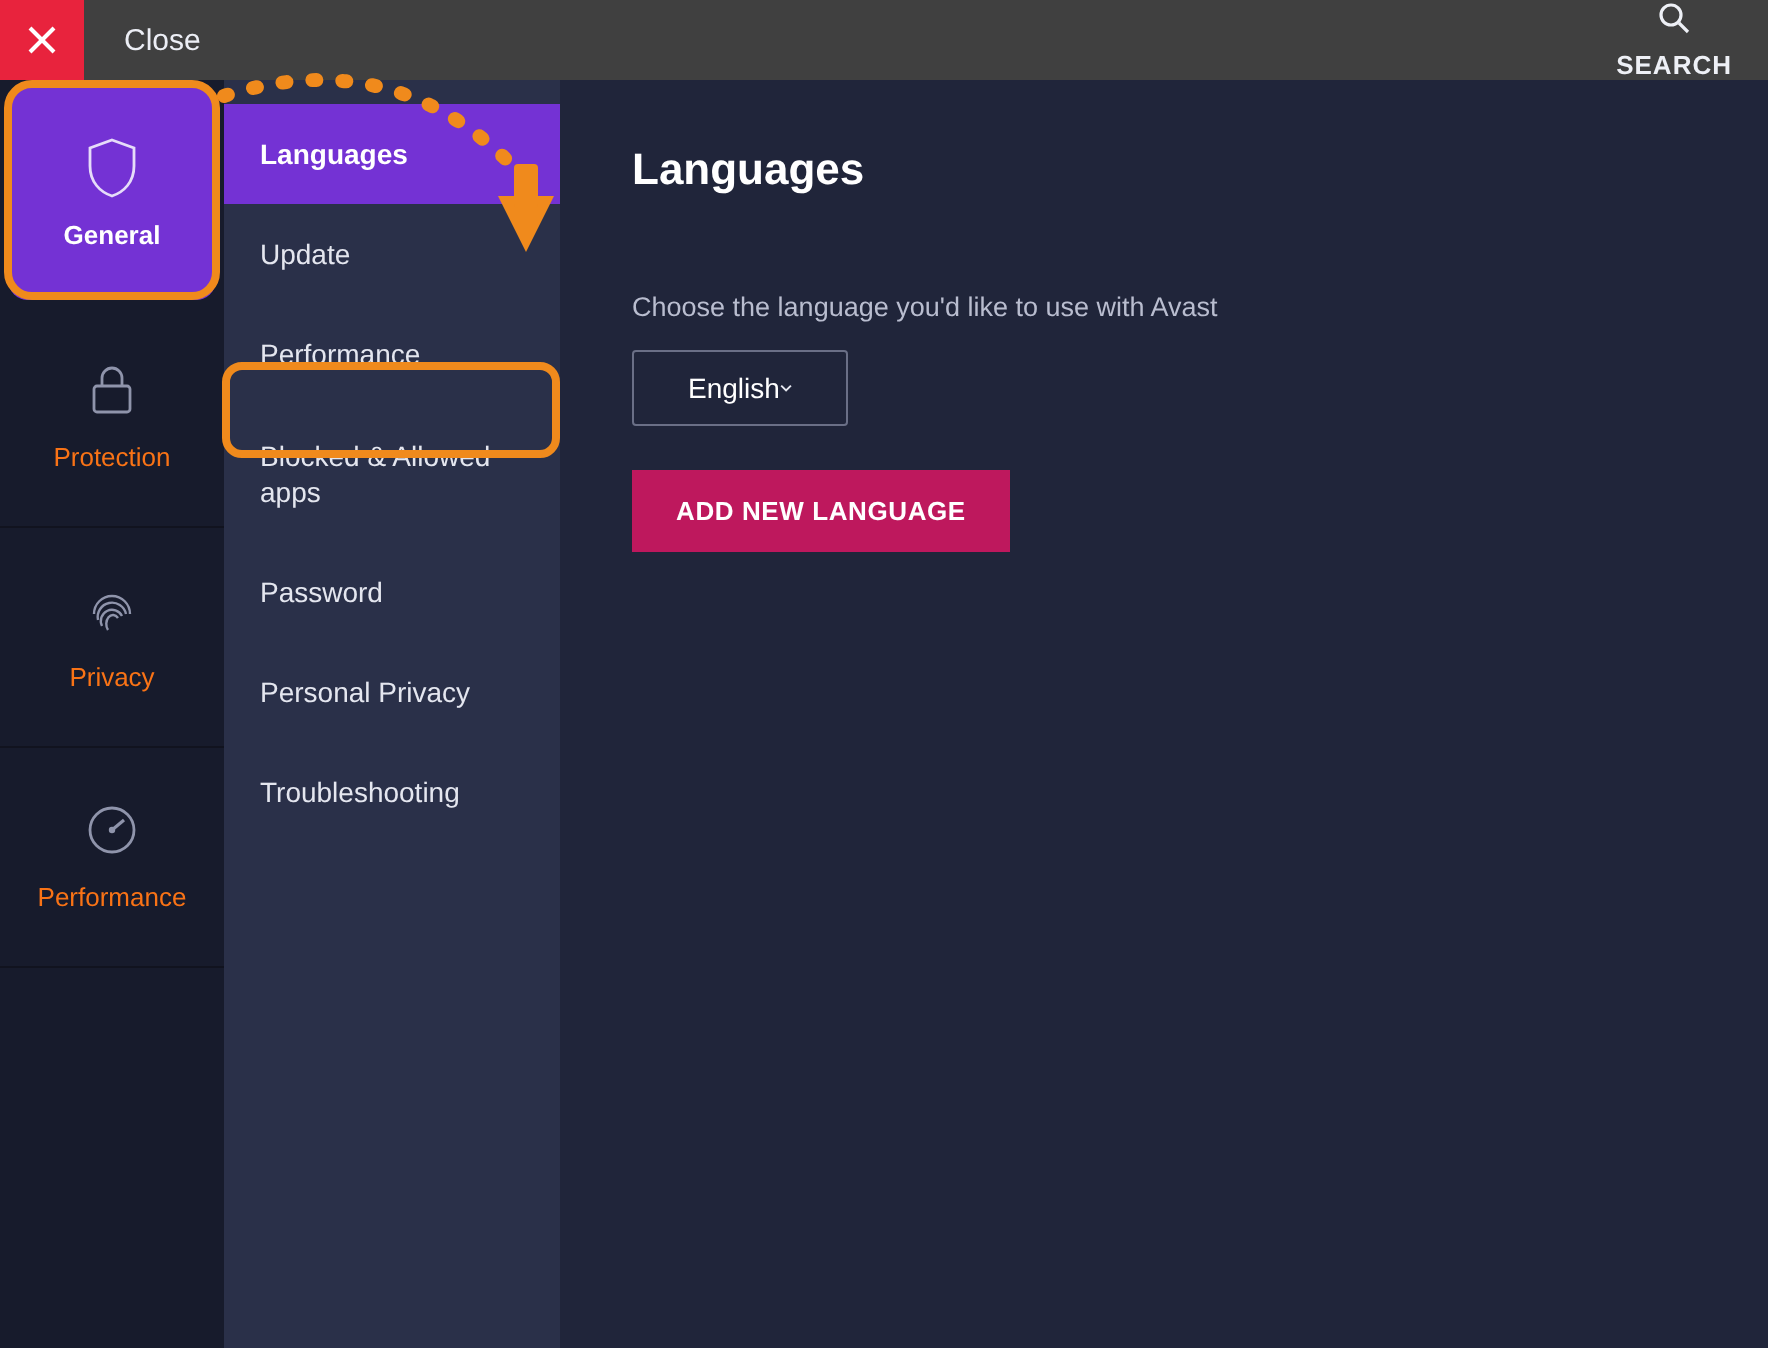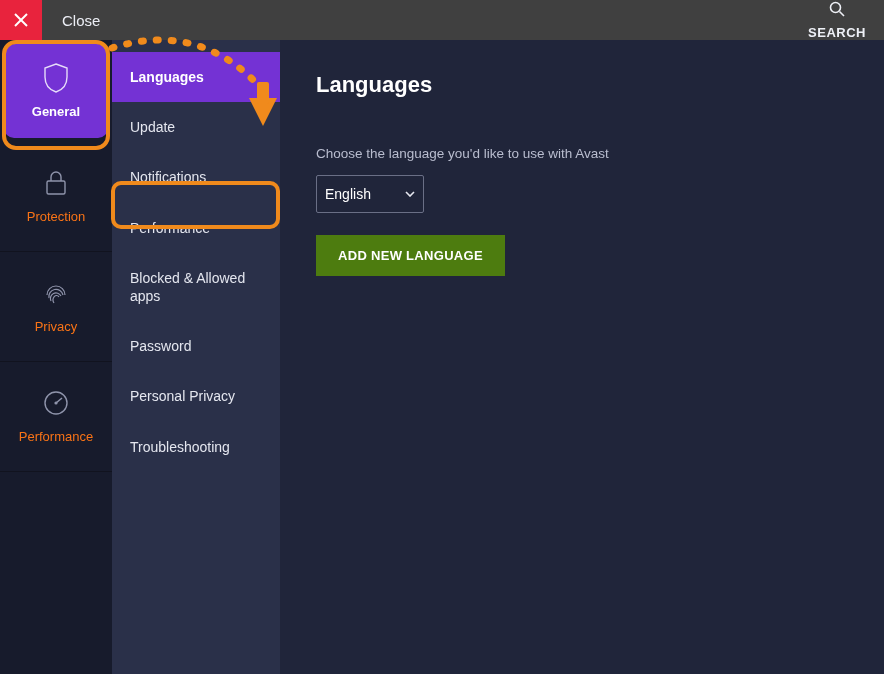--- a/index.html
+++ b/index.html
@@ -90,21 +90,21 @@
       justify-content: center;
     }
     .ptab-label {
       font-size: 13px;
       color: #f97316;
     }
     .ptab.active {
       background: #7432d4;
       border-radius: 10px;
       margin: 4px;
-      height: 94px;
+      height: 106px;
       border-bottom: none;
     }
     .ptab.active .ptab-label {
       color: #fff;
       font-weight: 600;
     }
     
     .highlight-general {
       position: absolute;
       left: 2px;
@@ -168,28 +168,28 @@
     }
     .lang-select {
       width: 108px;
       height: 38px;
       border: 1px solid #6a6f86;
       background: transparent;
       border-radius: 2px;
       display: flex;
       align-items: center;
       justify-content: space-between;
-      padding: 0 8px;
+      padding: 0 27px;
       font-size: 14px;
       color: #fff;
       cursor: pointer;
       margin-bottom: 22px;
     }
     .add-lang-btn {
-      background: #4d7c0f;
+      background: #be185d;
       color: #fff;
       font-weight: 700;
       font-size: 13px;
       letter-spacing: 0.3px;
       padding: 13px 22px;
       border: none;
       cursor: pointer;
     }
     
     .annotation-overlay {
@@ -273,23 +273,20 @@
     </div>
 
     <div class="sidebar-secondary">
       <div class="stab active">
         <span>Languages</span>
       </div>
       <div class="stab">
         <span>Update</span>
       </div>
       <div class="stab">
-        <span>Notifications</span>
-      </div>
-      <div class="stab">
         <span>Performance</span>
       </div>
       <div class="stab">
         <span>Blocked &amp; Allowed apps</span>
       </div>
       <div class="stab">
         <span>Password</span>
       </div>
       <div class="stab">
         <span>Personal Privacy</span>

